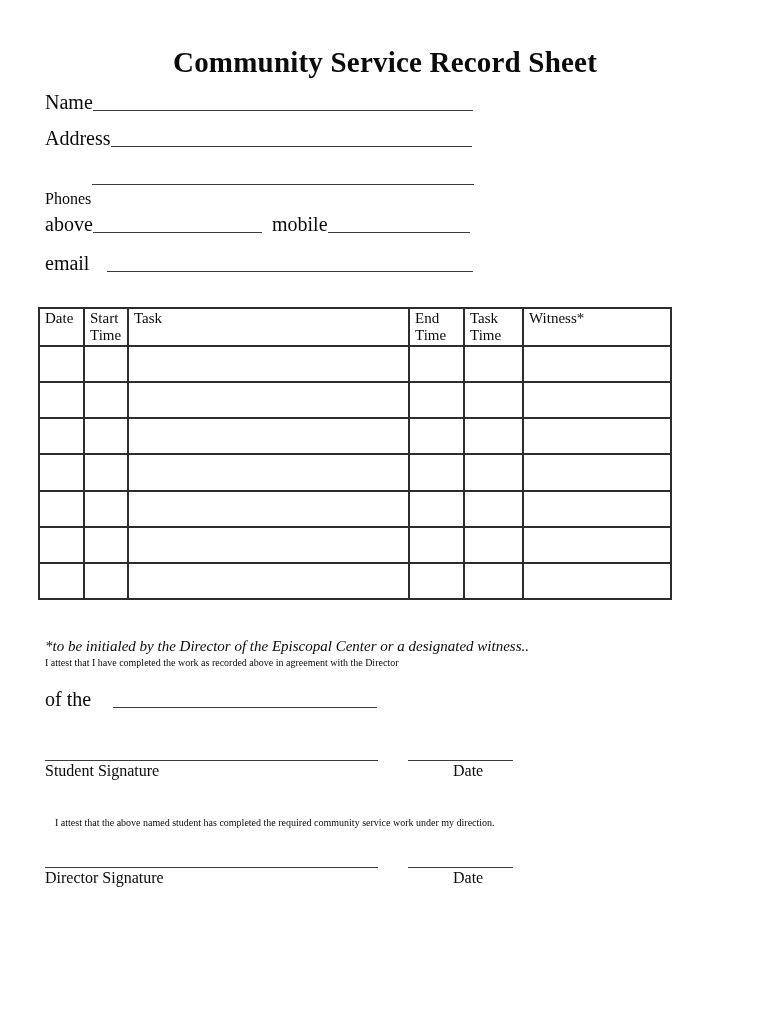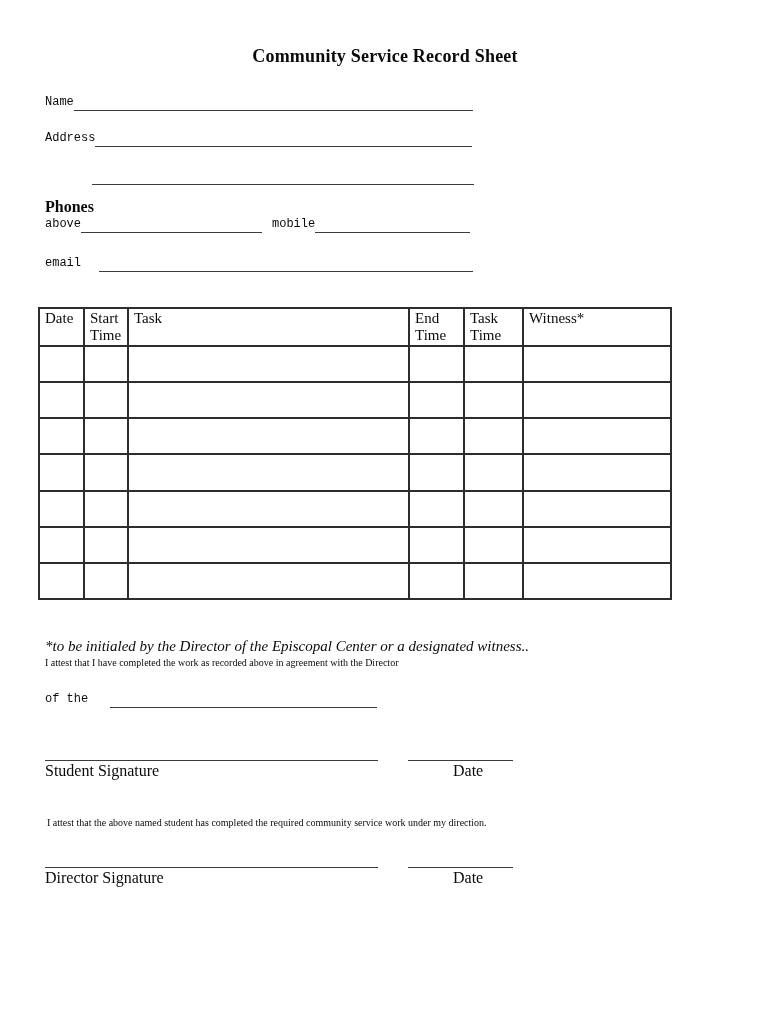--- a/index.html
+++ b/index.html
@@ -15,32 +15,31 @@
     font-family: "Liberation Serif", "DejaVu Serif", serif;
     color: #0a0a0a;
     overflow: hidden;
   }
   .title {
     position: absolute;
     top: 46px;
     left: 0;
     width: 100%;
     text-align: center;
-    font-size: 18px;
+    font-size: 29px;
     font-weight: bold;
     letter-spacing: 0.2px;
   }
   
   .field-row {
     position: absolute;
     display: flex;
     align-items: flex-end;
-    font-size: 12px;
+    font-size: 20px;
     line-height: 17px;
-    font-family: Liberation Mono, monospace;
   }
   .field-label {
     white-space: nowrap;
   }
   .blank {
     flex: 1;
     height: 100%;
     border-bottom: 1.5px solid #3c3c3c;
   }
   .blank-abs {
@@ -101,21 +100,21 @@
     <span class="blank"></span>
   </div>
 
   <div class="field-row" style="left:45px; top:130px; width:427px; height:17px;">
     <span class="field-label">Address</span>
     <span class="blank"></span>
   </div>
 
   <div class="blank-abs" style="left:92px; top:167px; width:382px; height:17px;"></div>
 
-  <div class="static-label" style="left:45px; top:198px;font-weight:bold;">Phones</div>
+  <div class="static-label" style="left:45px; top:190px;">Phones</div>
 
   <div class="field-row" style="left:45px; top:216px; width:217px; height:17px;">
     <span class="field-label">above</span>
     <span class="blank"></span>
   </div>
 
   <div class="field-row" style="left:272px; top:216px; width:198px; height:17px;align-items:flex-end;">
     <span class="field-label">mobile</span>
     <span class="blank"></span>
   </div>
@@ -211,20 +210,20 @@
   <div class="field-row" style="left:45px; top:691px; width:332px; height:17px;gap:16px;">
     <span class="field-label" style="margin-right:6px;">of the</span>
     <span class="blank"></span>
   </div>
 
   <div class="blank-abs" style="left:45px; top:741px; width:333px; height:19px;"></div>
   <div class="blank-abs" style="left:408px; top:741px; width:105px; height:19px;"></div>
   <div class="static-label" style="left:45px; top:762px;">Student Signature</div>
   <div class="static-label" style="left:453px; top:762px;">Date</div>
 
-  <div class="paragraph" style="left:47px; top:814px;">I attest that the above named student has completed the required community service work under my direction.</div>
+  <div class="paragraph" style="left:55px; top:814px;">I attest that the above named student has completed the required community service work under my direction.</div>
 
   <div class="blank-abs" style="left:45px; top:848px; width:333px; height:19px;"></div>
   <div class="blank-abs" style="left:408px; top:848px; width:105px; height:19px;"></div>
   <div class="static-label" style="left:45px; top:869px;">Director Signature</div>
   <div class="static-label" style="left:453px; top:869px;">Date</div>
 
 </div>
 
 </body></html>

